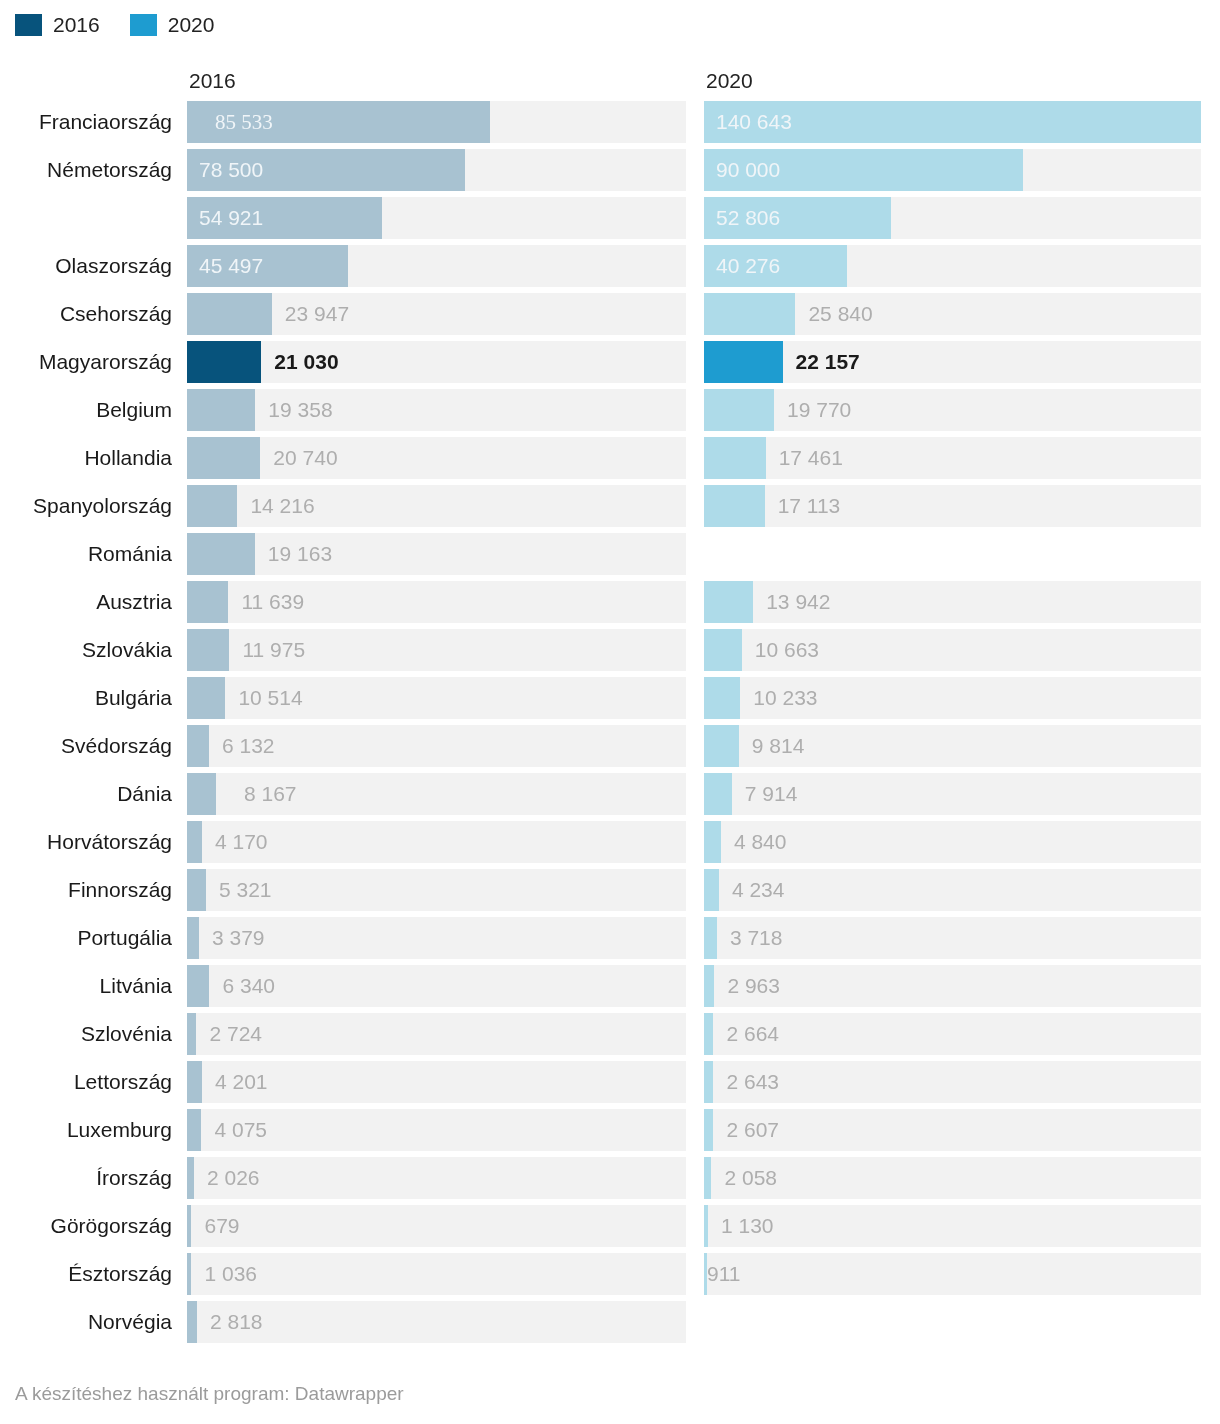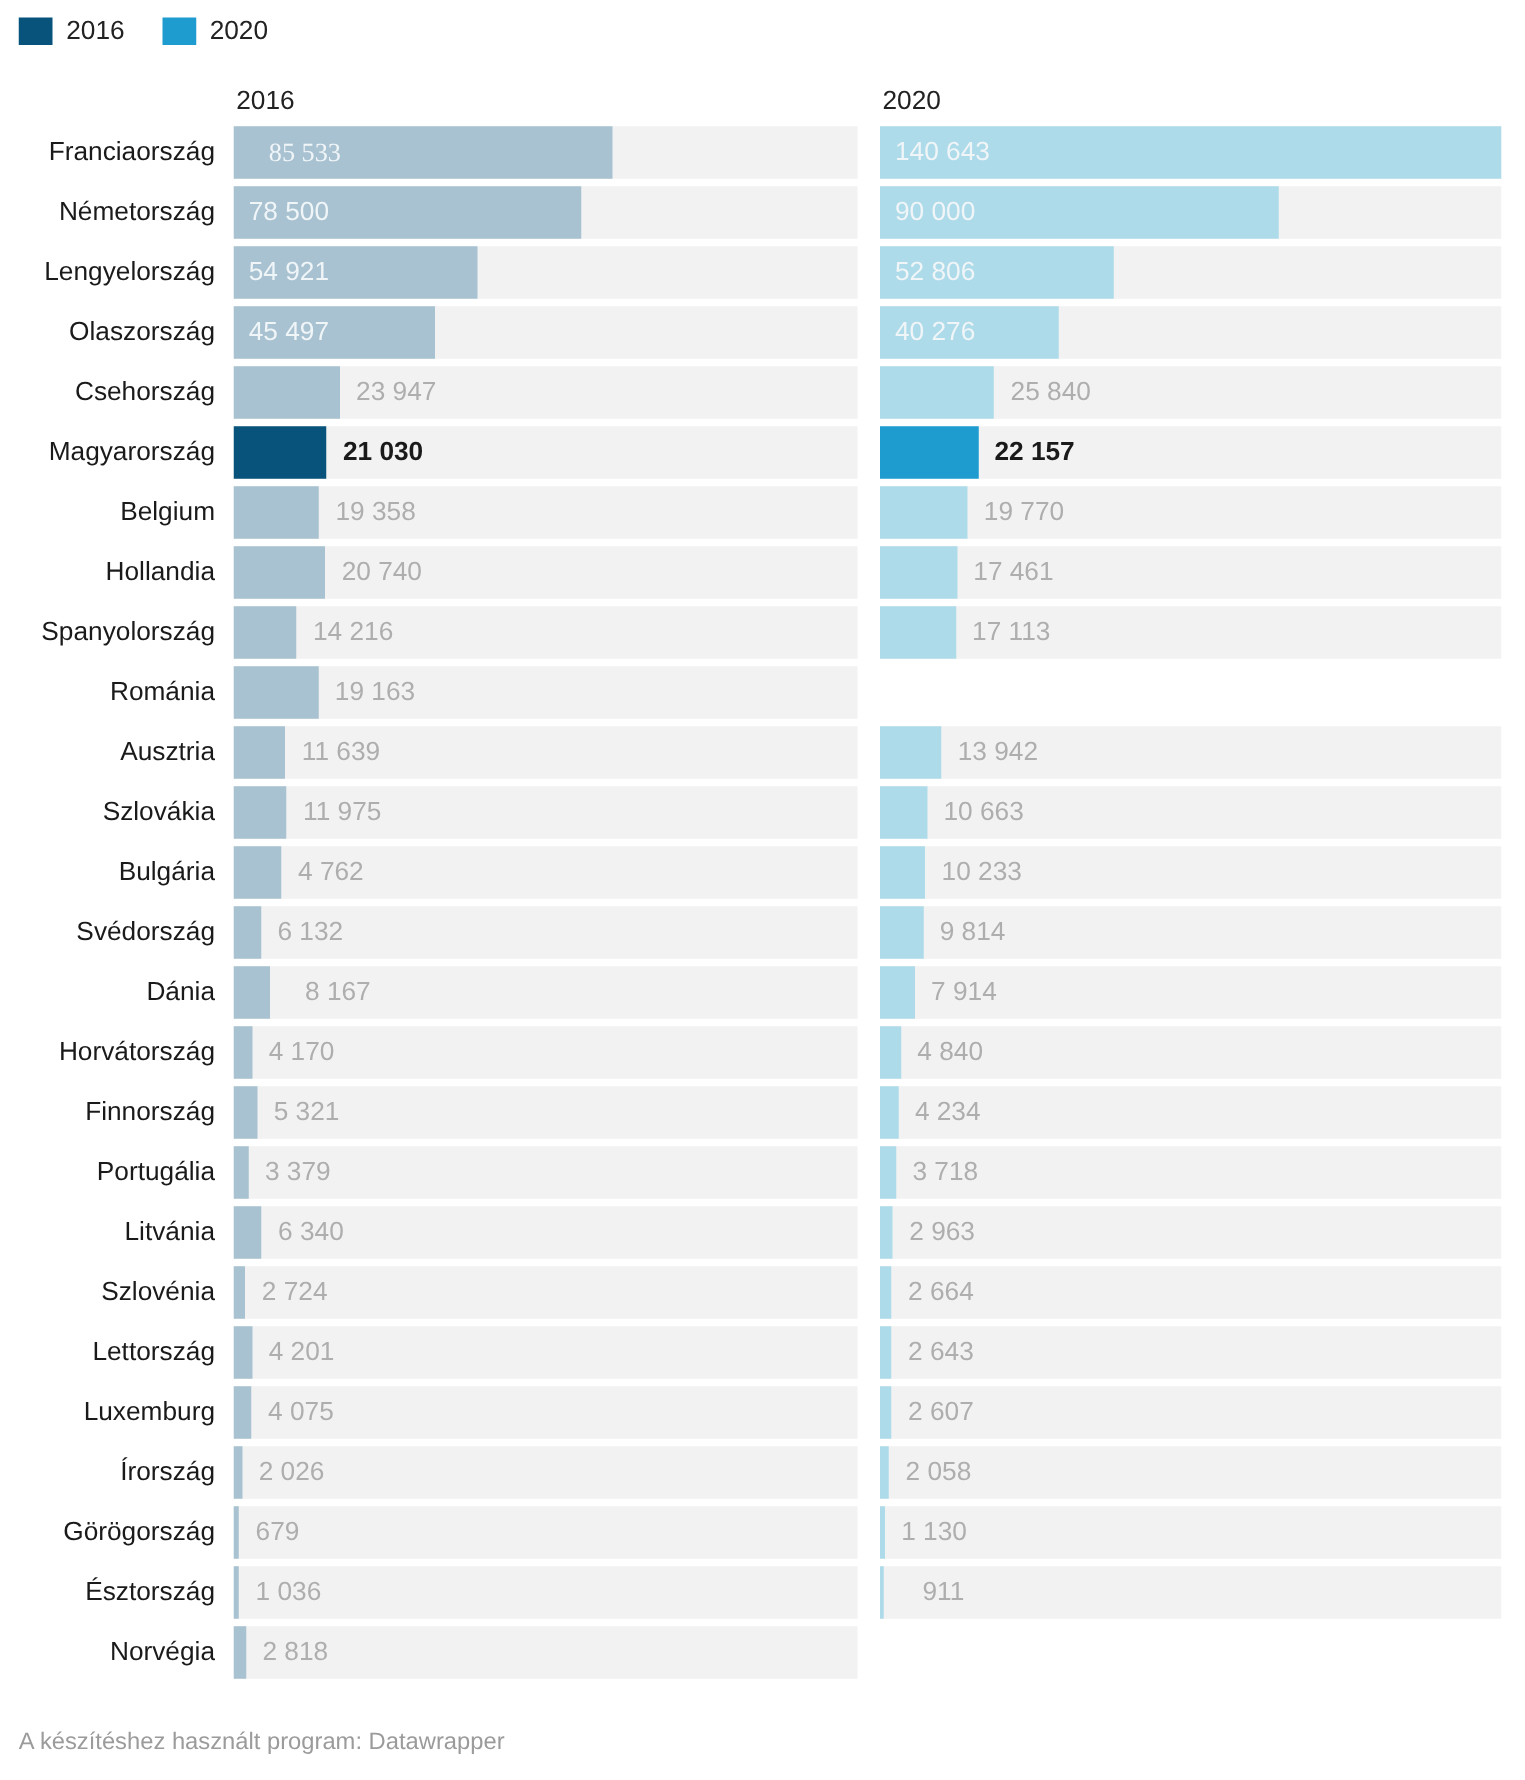--- a/index.html
+++ b/index.html
@@ -192,21 +192,20 @@
         <div class="bar c2016" style="width: 55.7%;"></div>
         <div class="value inside" style="left: 12px;">78 500</div>
       </div>
       <div class="panel right">
         <div class="track"></div>
         <div class="bar c2020" style="width: 64.1%;"></div>
         <div class="value inside" style="left: 12px;">90 000</div>
       </div>
     </div>
     <div class="row">
-      <div class="row-label">Lengyelország</div>
       <div class="panel left">
         <div class="track"></div>
         <div class="bar c2016" style="width: 39%;"></div>
         <div class="value inside" style="left: 12px;">54 921</div>
       </div>
       <div class="panel right">
         <div class="track"></div>
         <div class="bar c2020" style="width: 37.6%;"></div>
         <div class="value inside" style="left: 12px;">52 806</div>
       </div>
@@ -321,21 +320,21 @@
         <div class="track"></div>
         <div class="bar c2020" style="width: 7.6%;"></div>
         <div class="value outside" style="left: 50.772px;">10 663</div>
       </div>
     </div>
     <div class="row">
       <div class="row-label">Bulgária</div>
       <div class="panel left">
         <div class="track"></div>
         <div class="bar c2016" style="width: 7.7%;"></div>
-        <div class="value outside" style="left: 51.423px;">4 762</div>
+        <div class="value outside" style="left: 51.423px;">10 514</div>
       </div>
       <div class="panel right">
         <div class="track"></div>
         <div class="bar c2020" style="width: 7.3%;"></div>
         <div class="value outside" style="left: 49.281px;">10 233</div>
       </div>
     </div>
     <div class="row">
       <div class="row-label">Svédország</div>
       <div class="panel left">
@@ -482,21 +481,21 @@
     <div class="row">
       <div class="row-label">Észtország</div>
       <div class="panel left">
         <div class="track"></div>
         <div class="bar c2016" style="width: 0.9%;"></div>
         <div class="value outside" style="left: 17.491px;">1 036</div>
       </div>
       <div class="panel right">
         <div class="track"></div>
         <div class="bar c2020" style="width: 0.7%;"></div>
-        <div class="value outside" style="left: 34px; text-align: right;">911</div>
+        <div class="value outside" style="left: 3px; text-align: right;">911</div>
       </div>
     </div>
     <div class="row">
       <div class="row-label">Norvégia</div>
       <div class="panel left">
         <div class="track"></div>
         <div class="bar c2016" style="width: 2%;"></div>
         <div class="value outside" style="left: 22.98px;">2 818</div>
       </div>
     </div>

